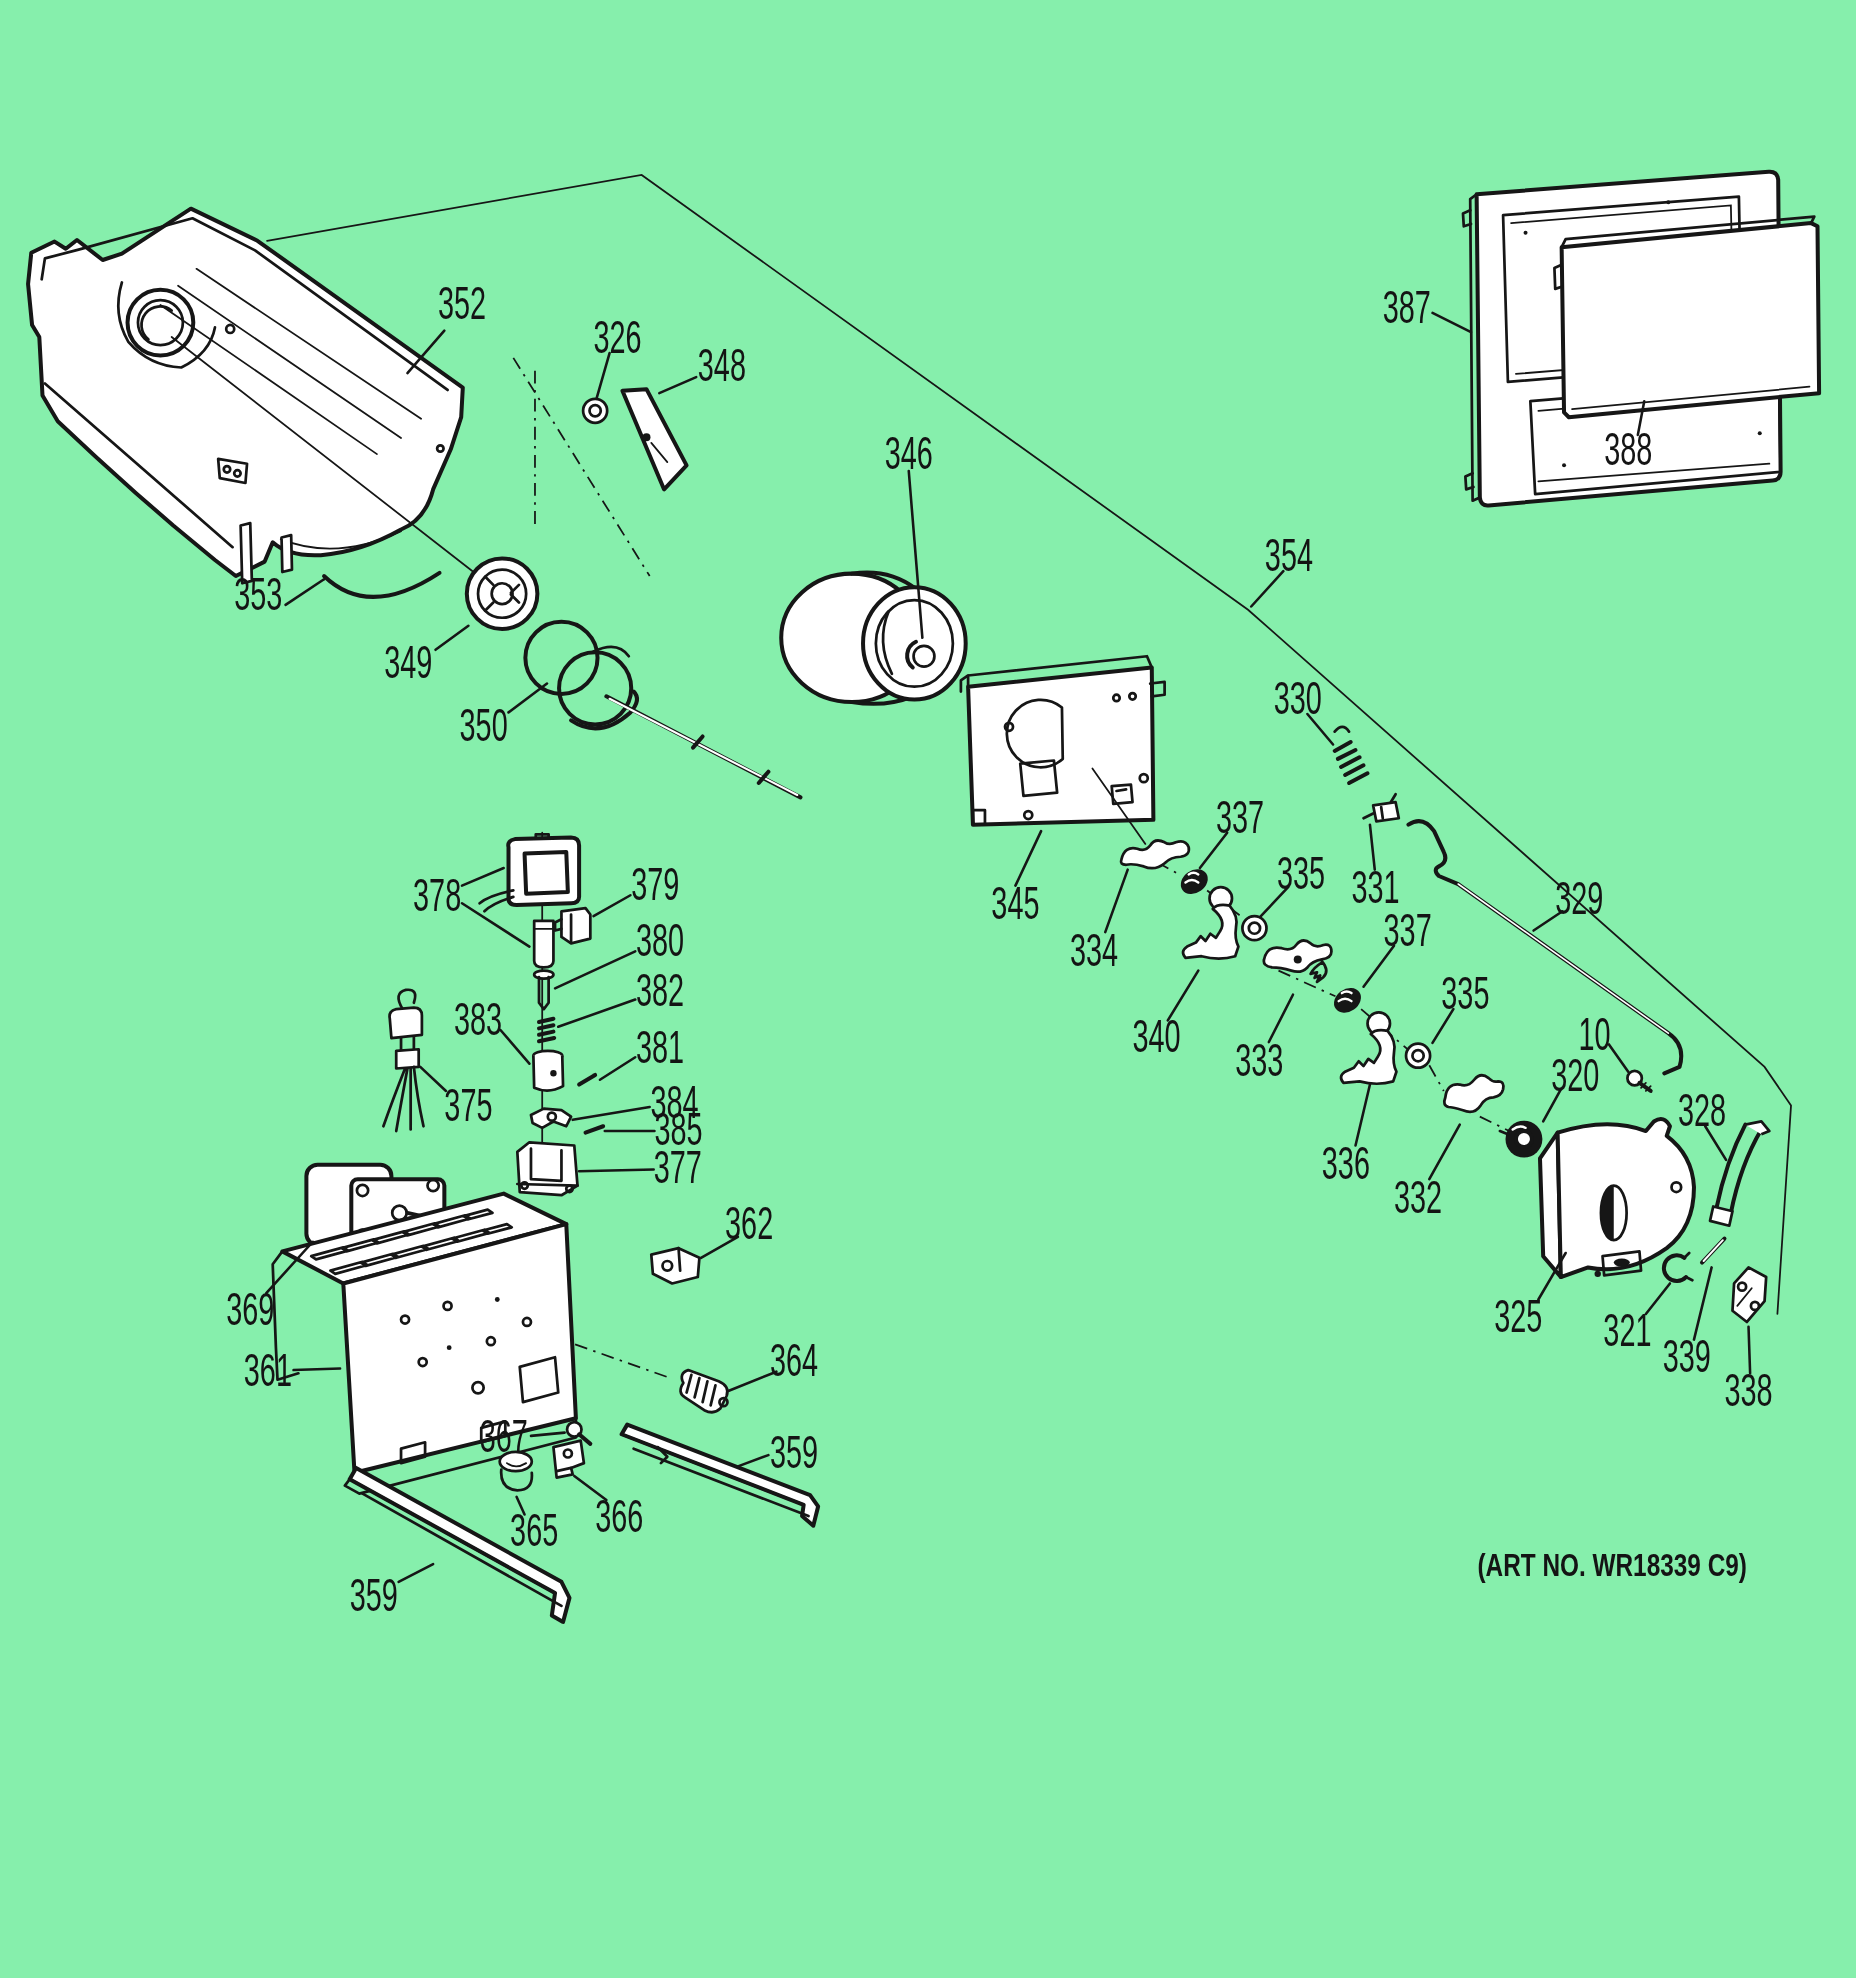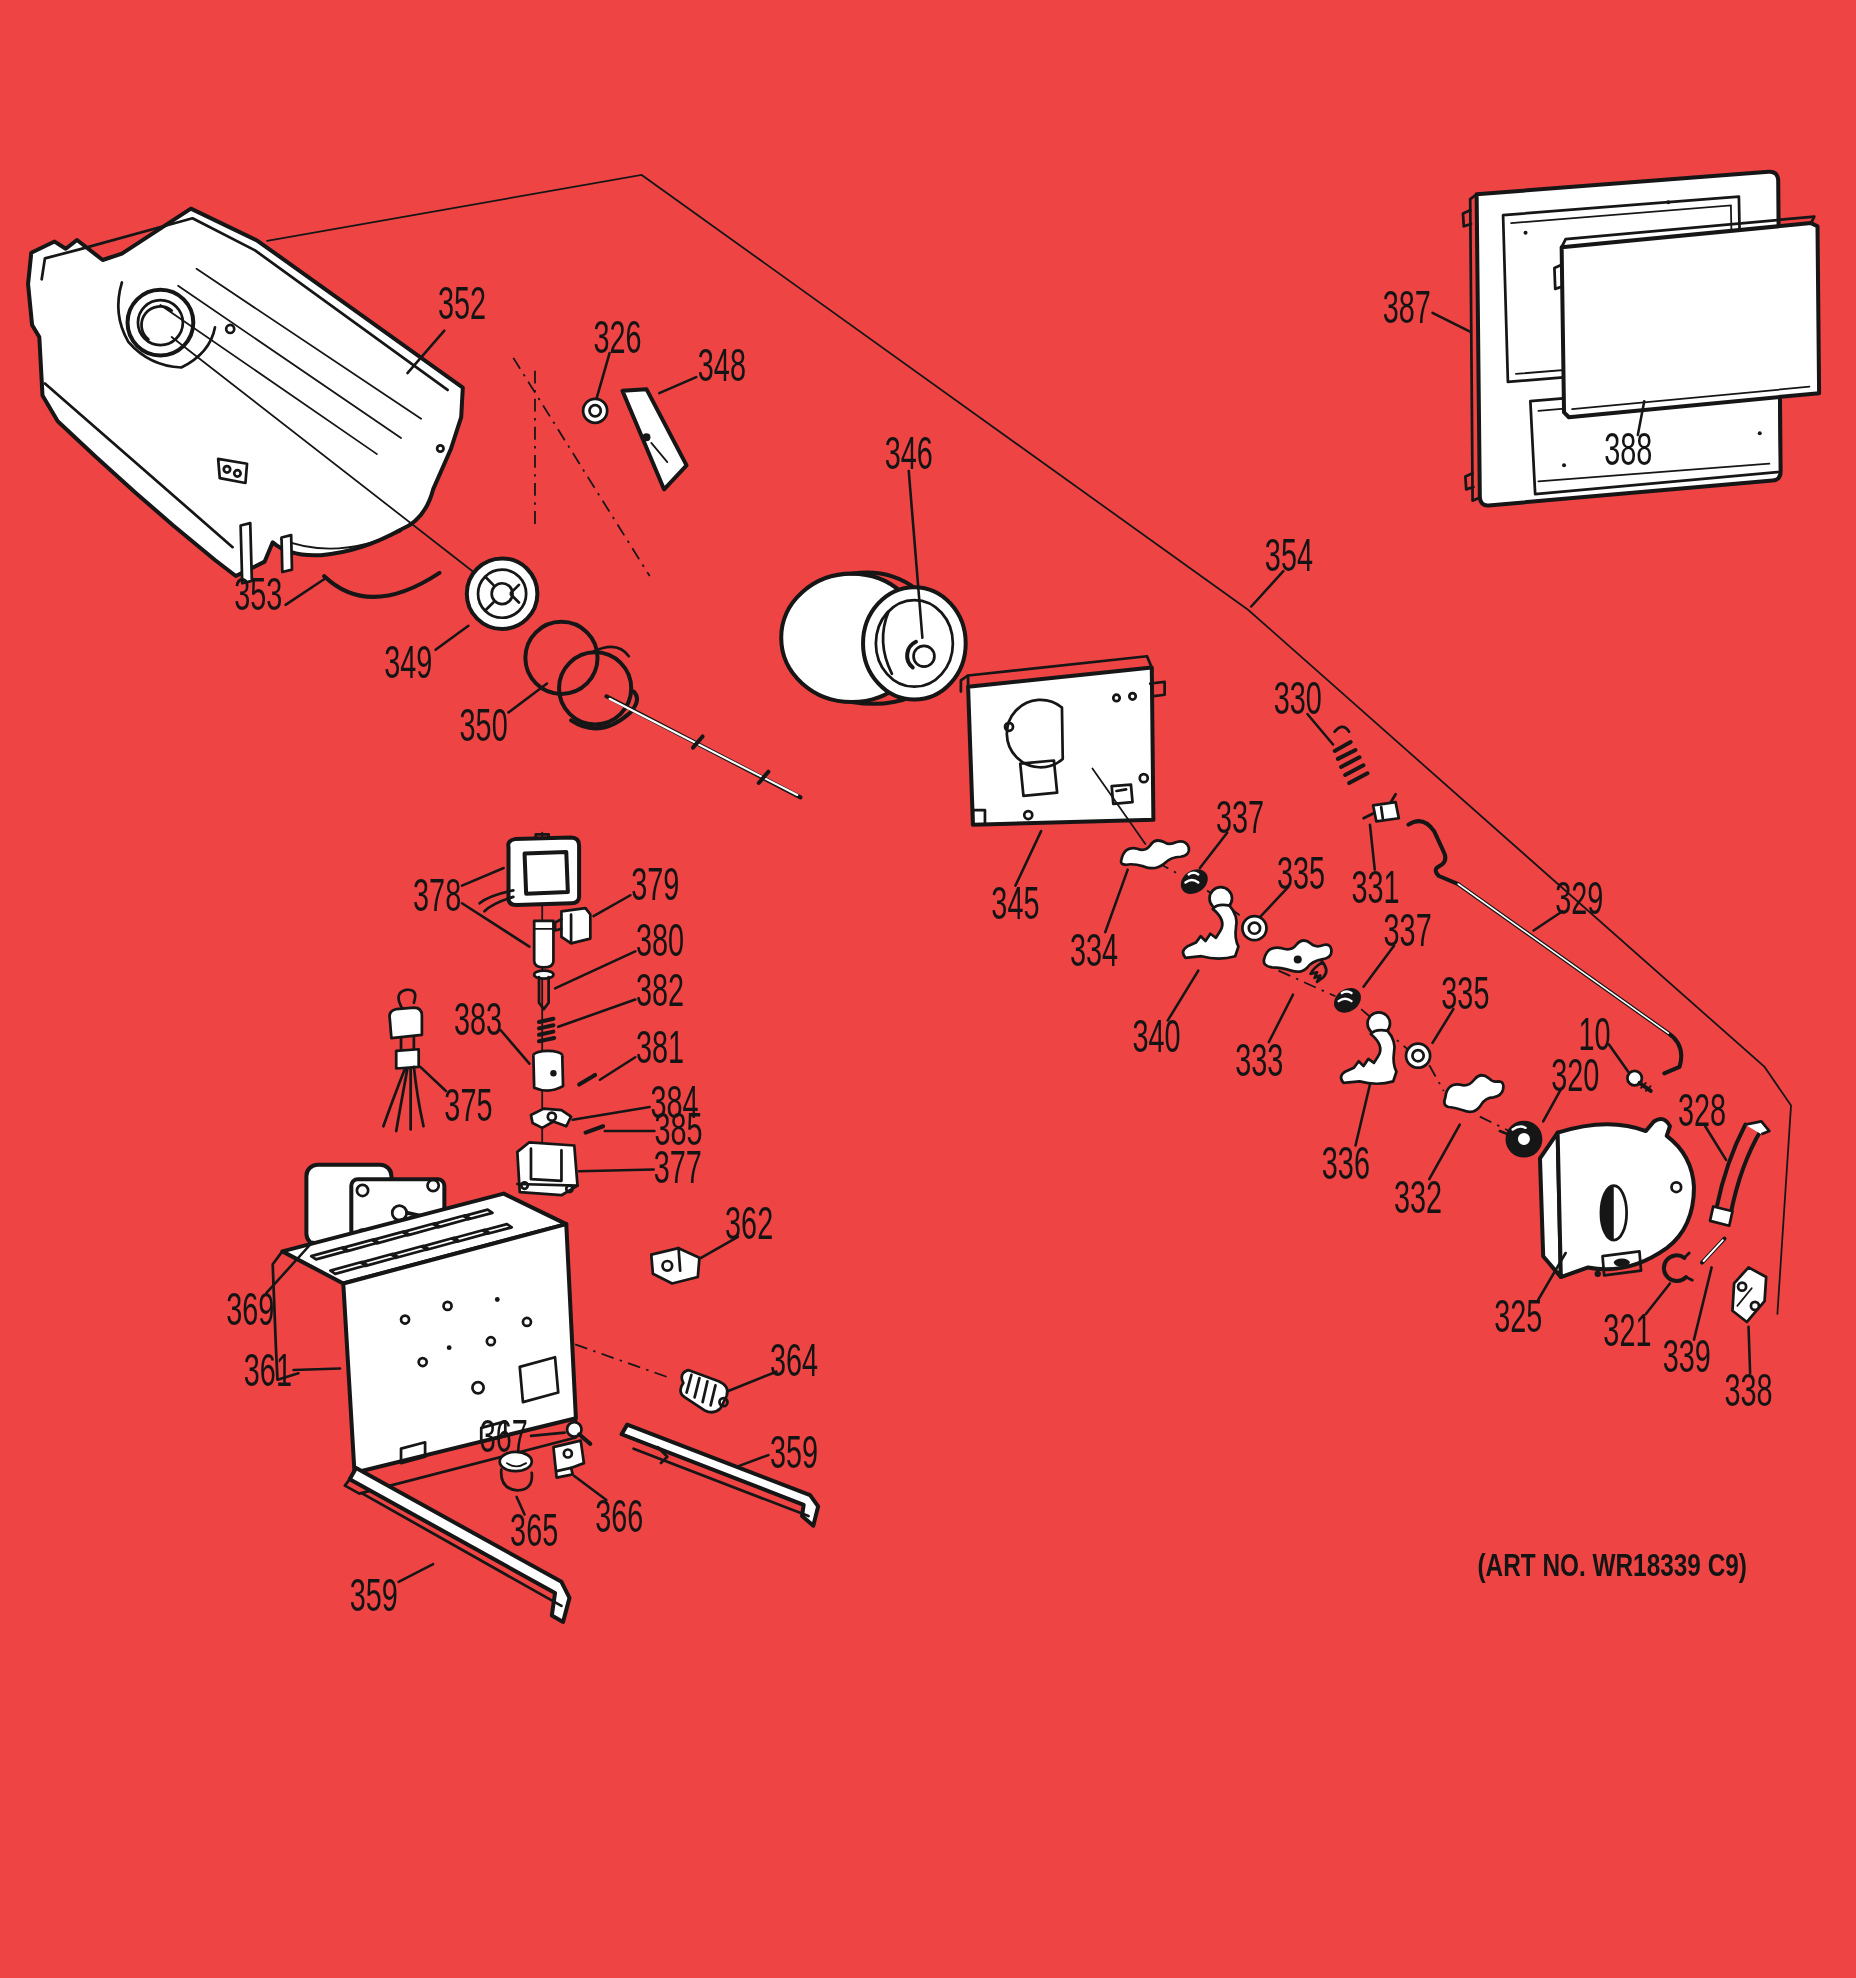--- a/index.html
+++ b/index.html
@@ -1,16 +1,16 @@
 <!DOCTYPE html>
 <html style="font-size:13px"><head>
 <meta charset="utf-8">
 <style>
   html,body{margin:0;padding:0;background:#ffffff;}
-  .page{width:1856px;height:1979px;background:#ef4444;position:relative;overflow:hidden;}
+  .page{width:1856px;height:1979px;background:#86efac;position:relative;overflow:hidden;}
   svg{display:block;}
   .ln{stroke:#161616;fill:none;stroke-width:5;stroke-linecap:round;stroke-linejoin:round;}
   .lnf{stroke:#161616;fill:#ffffff;stroke-width:5;stroke-linejoin:round;}
   .md{stroke:#161616;fill:none;stroke-width:3.4;stroke-linecap:round;stroke-linejoin:round;}
   .mdf{stroke:#161616;fill:#ffffff;stroke-width:3.4;stroke-linejoin:round;}
   .thin{stroke:#161616;fill:none;stroke-width:2.2;stroke-linecap:round;}
   .dash{stroke:#161616;fill:none;stroke-width:2.2;stroke-dasharray:16 8 3 8;}
   .blk{fill:#161616;stroke:none;}
   .wht{stroke:#ffffff;fill:none;stroke-linecap:round;}
   .leader{stroke:#161616;stroke-width:3.2;stroke-linecap:round;}

